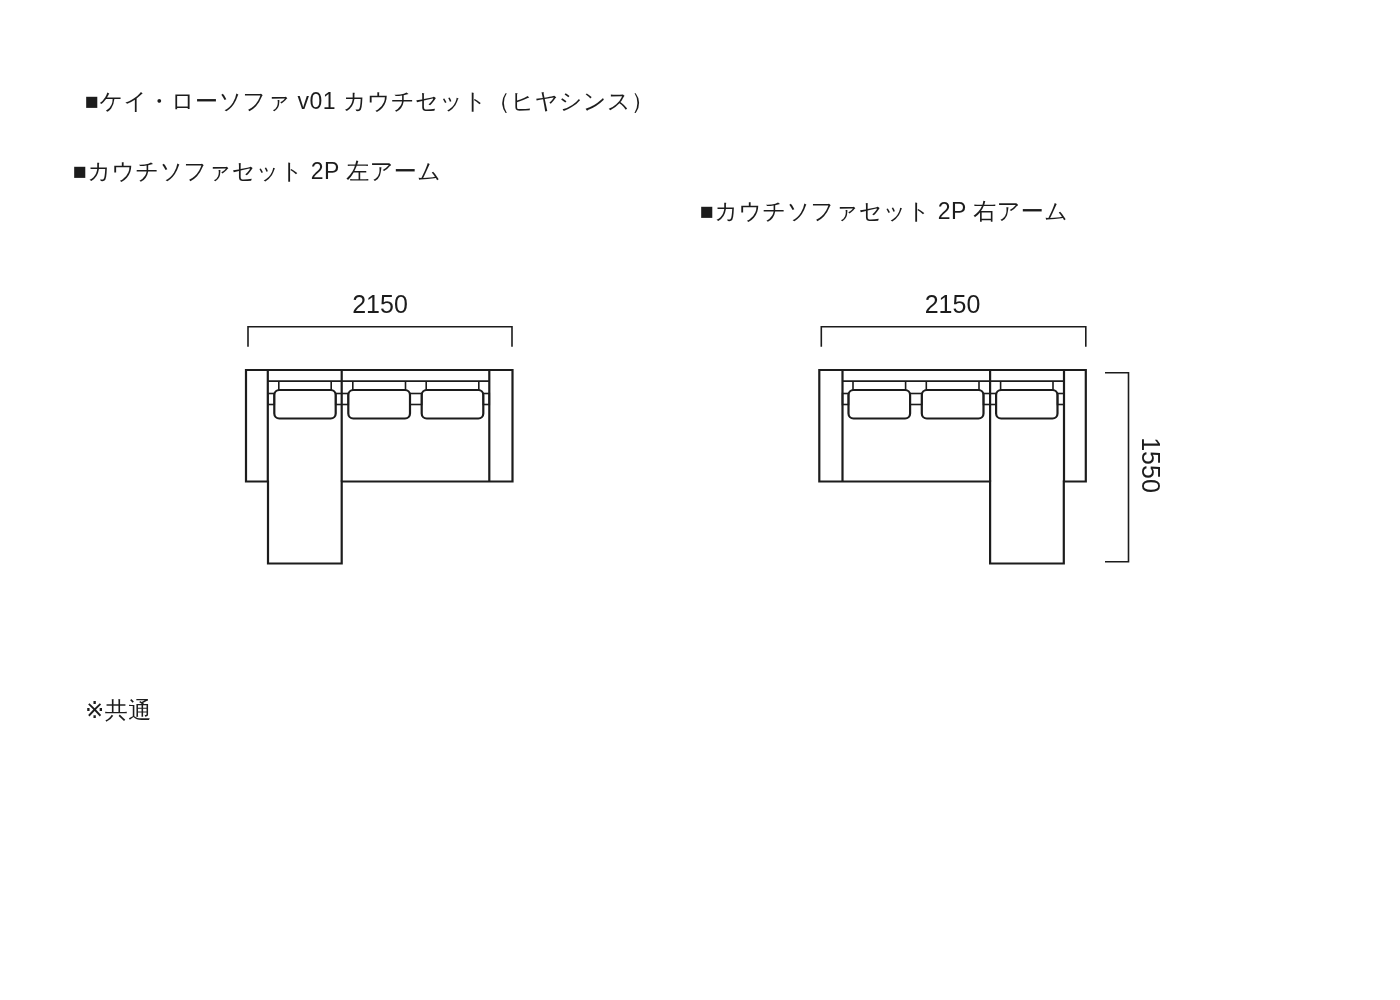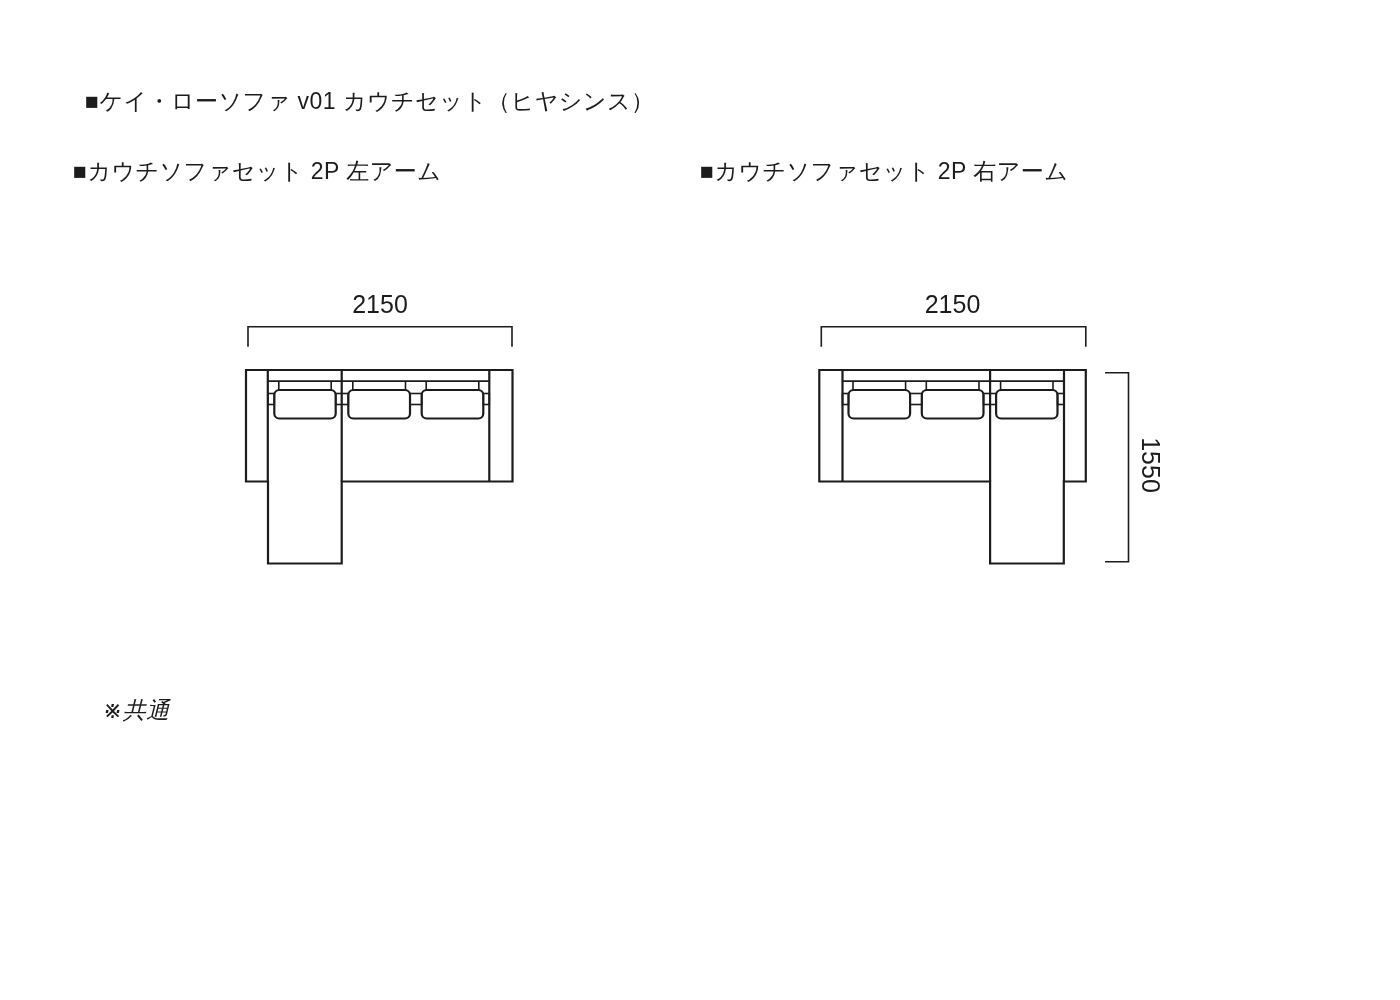--- a/index.html
+++ b/index.html
@@ -26,21 +26,21 @@
     white-space: nowrap;
   }
   .caption {
     position: absolute;
     top: 156px;
     font-size: 23px;
     letter-spacing: 0.5px;
     white-space: nowrap;
   }
   .caption-left  { left: 73px; }
-  .caption-right { left: 700px; }
+  .caption-right { left: 700px; margin-top: 40px; }
   .diagram {
     position: absolute;
     overflow: visible;
   }
   .diagram-left  { left: 240px; top: 285px; }
   .diagram-right { left: 815px; top: 285px; }
   .diagram path, .diagram rect, .diagram line {
     fill: none;
     stroke: #1c1c1c;
   }
@@ -49,27 +49,26 @@
   .s16 { stroke-width: 1.6px; }
   .cushion { fill: #ffffff; }
   .dim-text {
     fill: #1c1c1c;
     stroke: none;
     font-family: "Liberation Sans", "DejaVu Sans", sans-serif;
     font-size: 25px;
   }
   .specs {
     position: absolute;
-    left: 103px;
+    left: 85px;
     top: 691px;
     font-size: 23px;
     line-height: 38px;
     letter-spacing: 0.5px;
     white-space: nowrap;
-    font-style: italic;
   }
   .unit {
     position: absolute;
     right: 0;
     top: 831px;
     font-size: 17px;
     text-align: center;
   }
 </style>
 </head>

